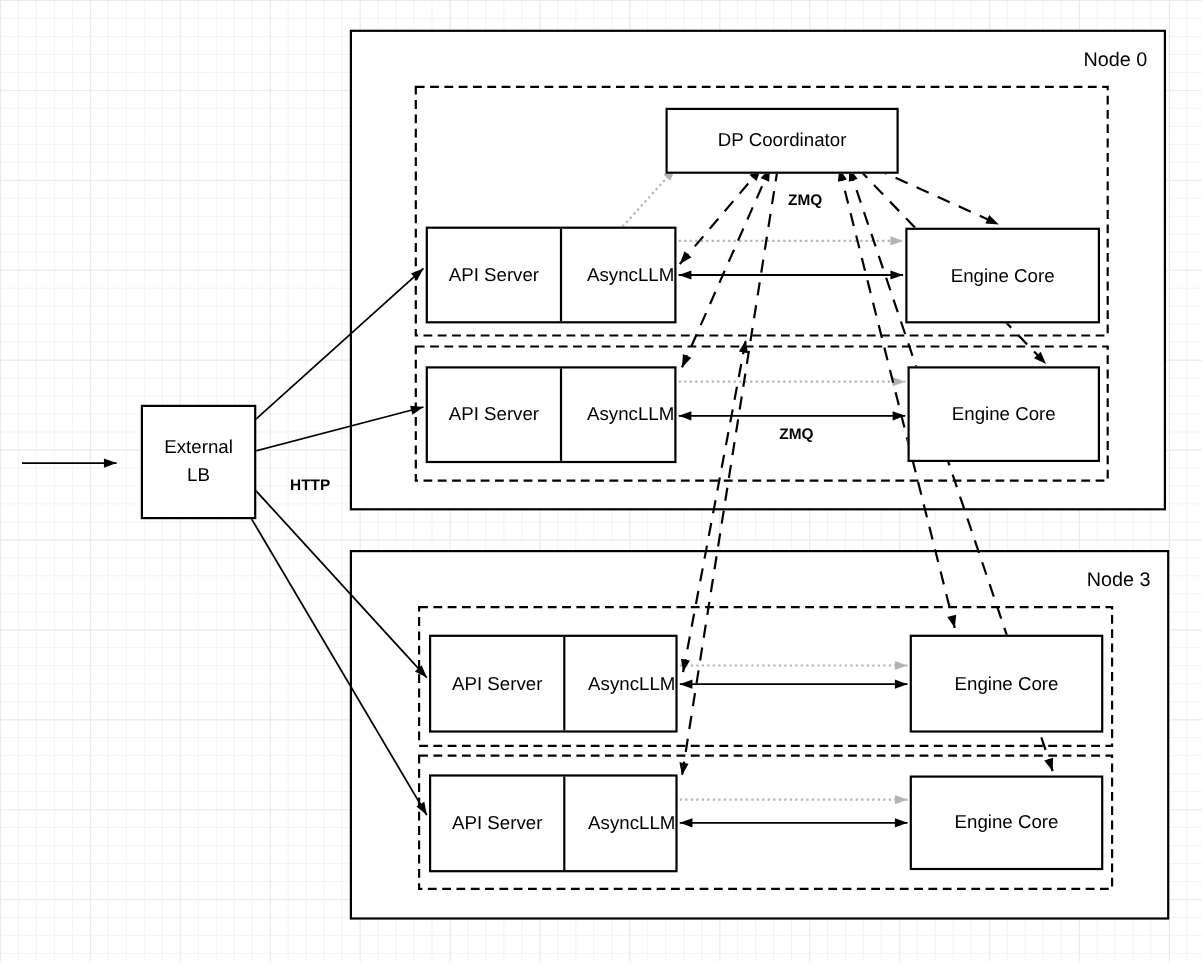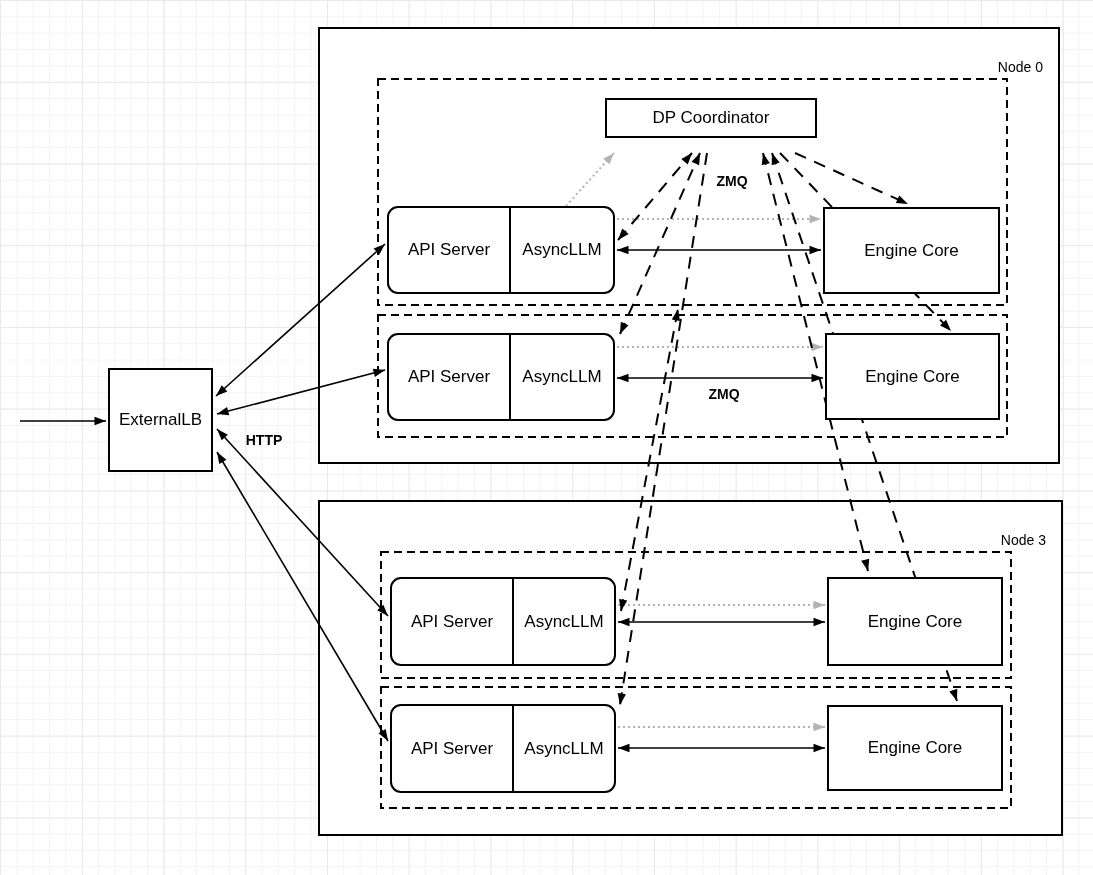--- a/index.html
+++ b/index.html
@@ -8,31 +8,31 @@
     font-family:"Liberation Sans",sans-serif;color:#000;background-color:#fff;
     background-image:
       linear-gradient(var(--grid-major) 1px, transparent 1px),
       linear-gradient(90deg, var(--grid-major) 1px, transparent 1px),
       linear-gradient(var(--grid) 1px, transparent 1px),
       linear-gradient(90deg, var(--grid) 1px, transparent 1px);
     background-size:81.75px 81.75px,81.75px 81.75px,16.35px 16.35px,16.35px 16.35px;
   }
   :root{--stroke:#000000;--gray:#b3b3b3;--grid:#f3f3f3;--grid-major:#eaeaea;}
   .node{position:absolute;background:#fff;border:2px solid var(--stroke);box-sizing:border-box;z-index:1;}
-  .node-label{position:absolute;top:15px;right:15px;font-size:14px;white-space:nowrap;margin-top:15px;}
+  .node-label{position:absolute;top:15px;right:15px;font-size:18px;white-space:nowrap;}
   svg.edges{position:absolute;left:0;top:0;z-index:2;pointer-events:none;}
   .shape{
     position:absolute;background:#fff;border:2px solid var(--stroke);box-sizing:border-box;
     display:flex;align-items:center;justify-content:center;font-size:17px;z-index:3;text-align:center;
   }
-  .lb-shape{flex-direction:row;line-height:1.45;}
-  .api-pair{justify-content:flex-start;padding:0;border-radius:11px;}
+  .lb-shape{flex-direction:column;line-height:1.45;margin-left:20px;}
+  .api-pair{justify-content:flex-start;padding:0;}
   .api-pair .cell{display:flex;align-items:center;justify-content:center;height:100%;box-sizing:border-box;}
   .api-pair .cell.api{width:122px;flex:none;border-right:2px solid var(--stroke);}
-  .api-pair .cell.async{flex:1;}
+  .api-pair .cell.async{flex:1;justify-content:flex-end;}
   .elabel{position:absolute;z-index:4;font-size:14px;transform:translate(-50%,-50%);white-space:nowrap;font-weight:bold;}
   .container-rect{stroke:var(--stroke);stroke-width:2;stroke-dasharray:8 5;fill:none;}
   .edge-solid{stroke:var(--stroke);stroke-width:1.6;fill:none;}
   .edge-dashed{stroke:var(--stroke);stroke-width:2;stroke-dasharray:12 9;fill:none;}
   .edge-dotted{stroke:var(--gray);stroke-width:2;stroke-dasharray:2 3;fill:none;}
   .mhead-b{fill:var(--stroke);}
   .mhead-g{fill:var(--gray);}
 </style>
 </head>
 <body>
@@ -87,21 +87,21 @@
     <line class="edge-dashed" x1="780" y1="153" x2="951" y2="331" marker-end="url(#mb)"></line>
     <line class="edge-dashed" x1="763" y1="153" x2="868" y2="571" marker-start="url(#mb)" marker-end="url(#mb)"></line>
     <line class="edge-dashed" x1="772" y1="153" x2="957" y2="701" marker-start="url(#mb)" marker-end="url(#mb)"></line>
   </svg>
 
   <div class="shape lb-shape" style="left:108px;top:368px;width:105px;height:104px">
     <span>External</span>
     <span>LB</span>
   </div>
 
-  <div class="shape" style="left:605px;top:98px;width:212px;height:40px">
+  <div class="shape" style="left:605px;top:98px;width:212px;height:60px">
     <span>DP Coordinator</span>
   </div>
 
   <div class="shape api-pair" style="left:387px;top:206px;width:228px;height:88px">
     <div class="cell api">
         <span>API Server</span>
       </div>
     <div class="cell async">
         <span>AsyncLLM</span>
       </div>
@@ -139,17 +139,17 @@
         <span>API Server</span>
       </div>
     <div class="cell async">
         <span>AsyncLLM</span>
       </div>
   </div>
   <div class="shape" style="left:827px;top:705px;width:176px;height:86px">
     <span>Engine Core</span>
   </div>
 
-  <div class="elabel" style="left:264px;top:440px">HTTP</div>
+  <div class="elabel" style="left:282px;top:440px">HTTP</div>
   <div class="elabel" style="left:732px;top:181px">ZMQ</div>
   <div class="elabel" style="left:724px;top:394px">ZMQ</div>
 
 </div>
 
 </body></html>

